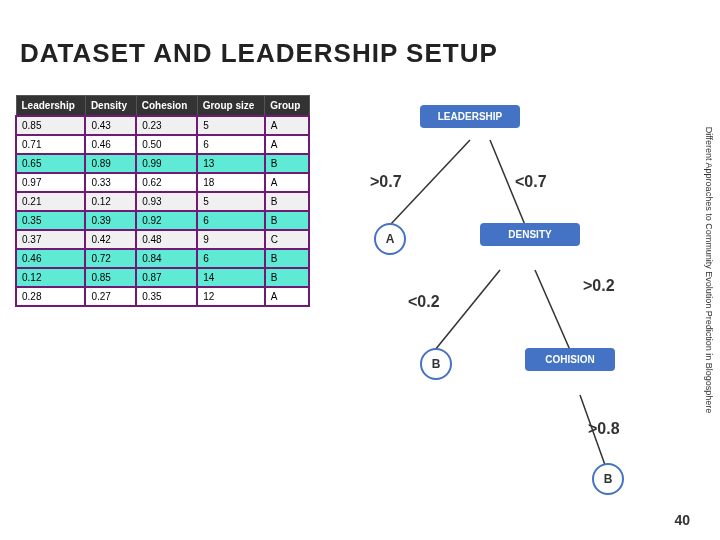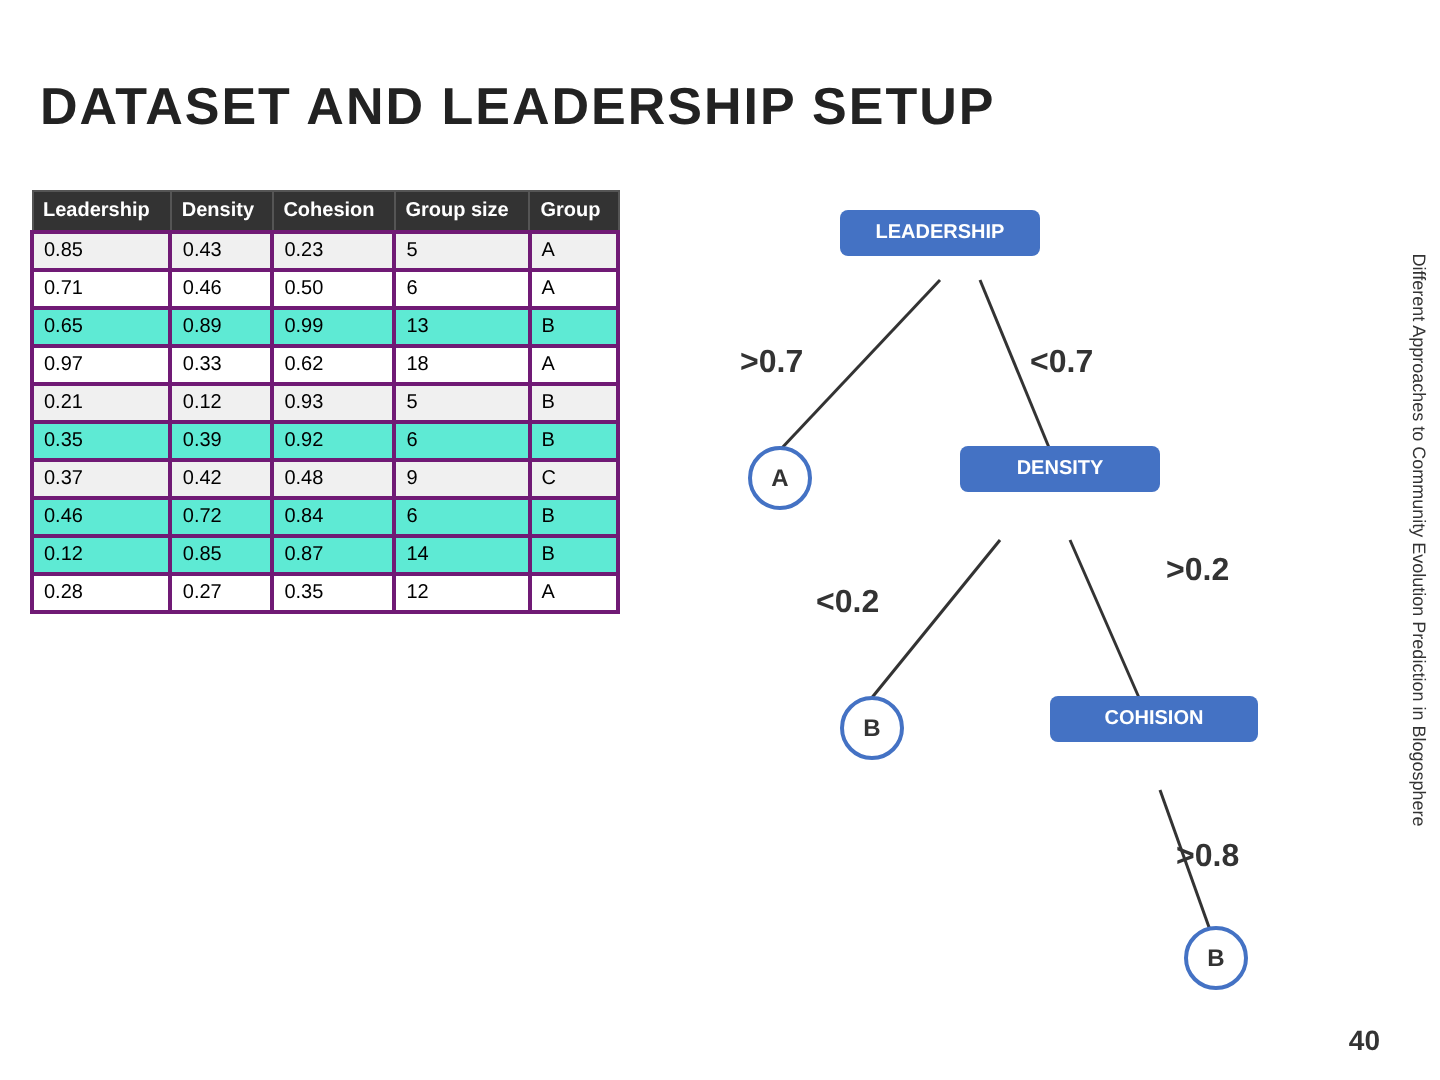--- a/index.html
+++ b/index.html
@@ -284,20 +284,20 @@
   <div class="tree-node node-a" style="left:34px; top:128px;">A</div>
 
   <div class="tree-node" style="left:140px; top:128px; width:100px;">DENSITY</div>
 
   <div class="branch-label" style="left:68px; top:198px;">&lt;0.2</div>
 
   <div class="branch-label" style="left:205px; top:182px;margin-left:38px;">&gt;0.2</div>
 
   <div class="tree-node node-b" style="left:80px; top:253px;">B</div>
 
-  <div class="tree-node" style="left:185px; top:253px; width:104px;">COHISION</div>
+  <div class="tree-node" style="left:185px; top:253px; width:90px;">COHISION</div>
 
   <div class="branch-label" style="left:248px; top:325px;">&gt;0.8</div>
 
   <div class="tree-node node-b" style="left:252px; top:368px;">B</div>
 </div>
 
 <div class="page-number">40</div>
 
 </body></html>

